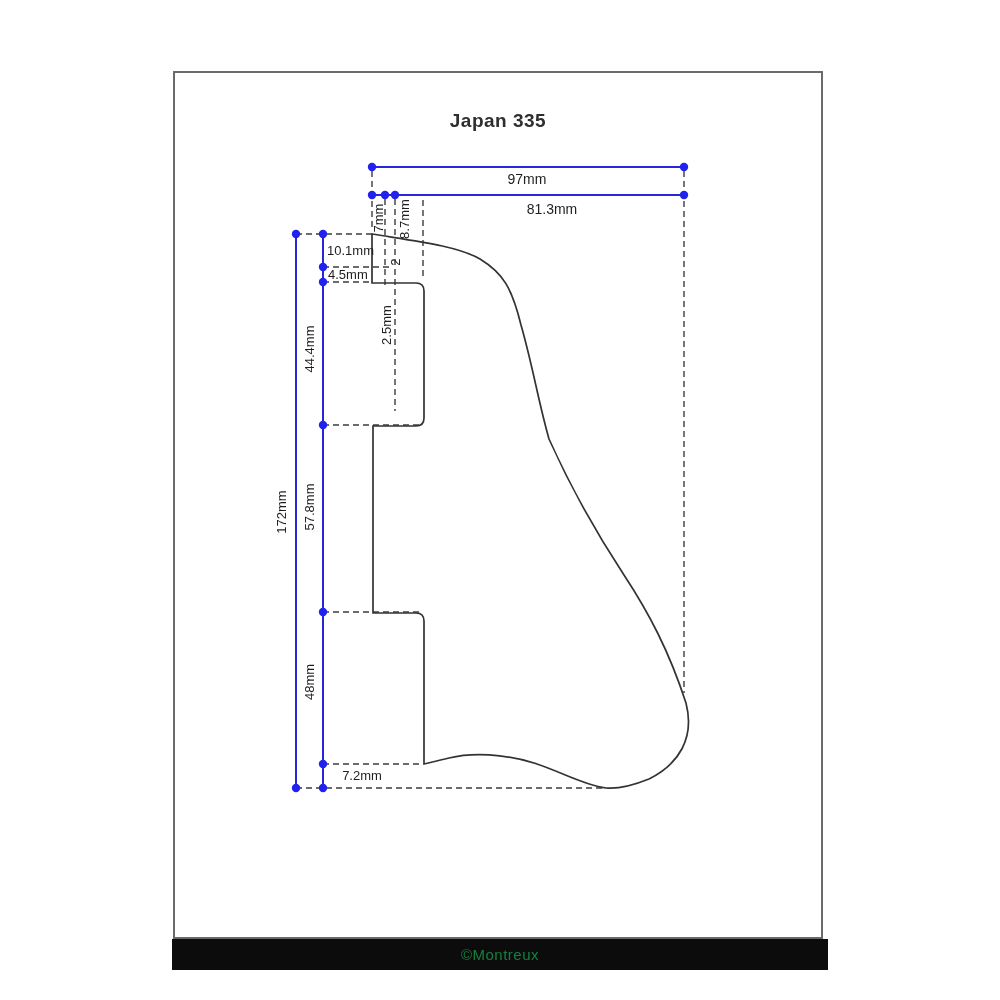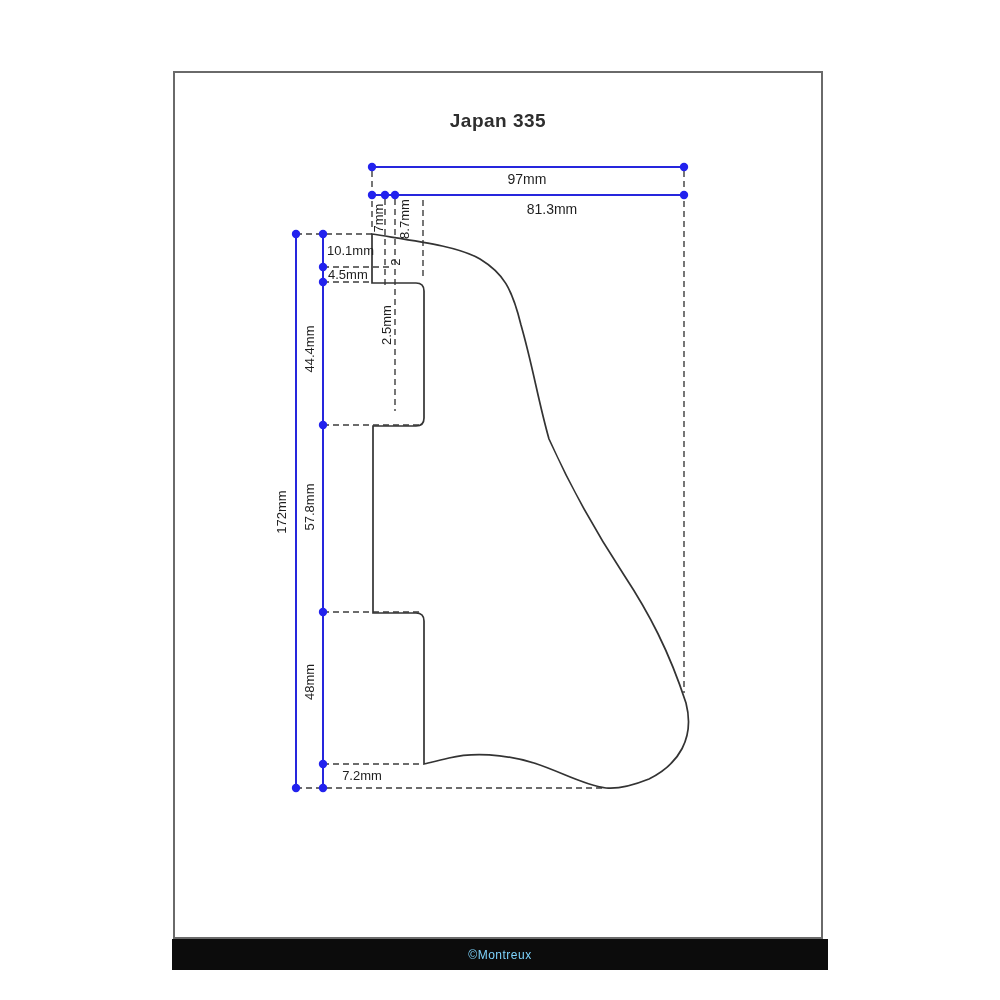--- a/index.html
+++ b/index.html
@@ -5,21 +5,21 @@
   html,body{margin:0;padding:0;background:#ffffff;width:1000px;height:1000px;
     font-family:"Liberation Sans", sans-serif;}
   .canvas{position:relative;width:1000px;height:1000px;background:#fff;overflow:hidden;margin-top:22px;}
   .page-border{position:absolute;left:173px;top:49px;width:646px;height:864px;
     border:2px solid #6a6a6a;background:#fff;}
   .title{position:absolute;left:173px;top:88px;width:650px;text-align:center;
     font-size:19px;font-weight:700;color:#2e2e2e;letter-spacing:0.5px;}
   svg.drawing{position:absolute;left:0;top:0;}
   .footer-bar{position:absolute;left:172px;top:917px;width:656px;height:31px;
     background:#0c0c0c;display:flex;align-items:center;justify-content:center;}
-  .footer-text{color:#7dd3fc;font-size:12px;letter-spacing:0.5px;}
+  .footer-text{color:#15803d;font-size:15px;letter-spacing:0.5px;}
   text{font-family:"Liberation Sans", sans-serif;fill:#1f1f1f;}
   .dim-label{font-size:13px;}
   .dim-label-lg{font-size:14px;}
 </style>
 </head>
 <body>
 
 <div class="canvas">
 
   <div class="page-border"></div>

